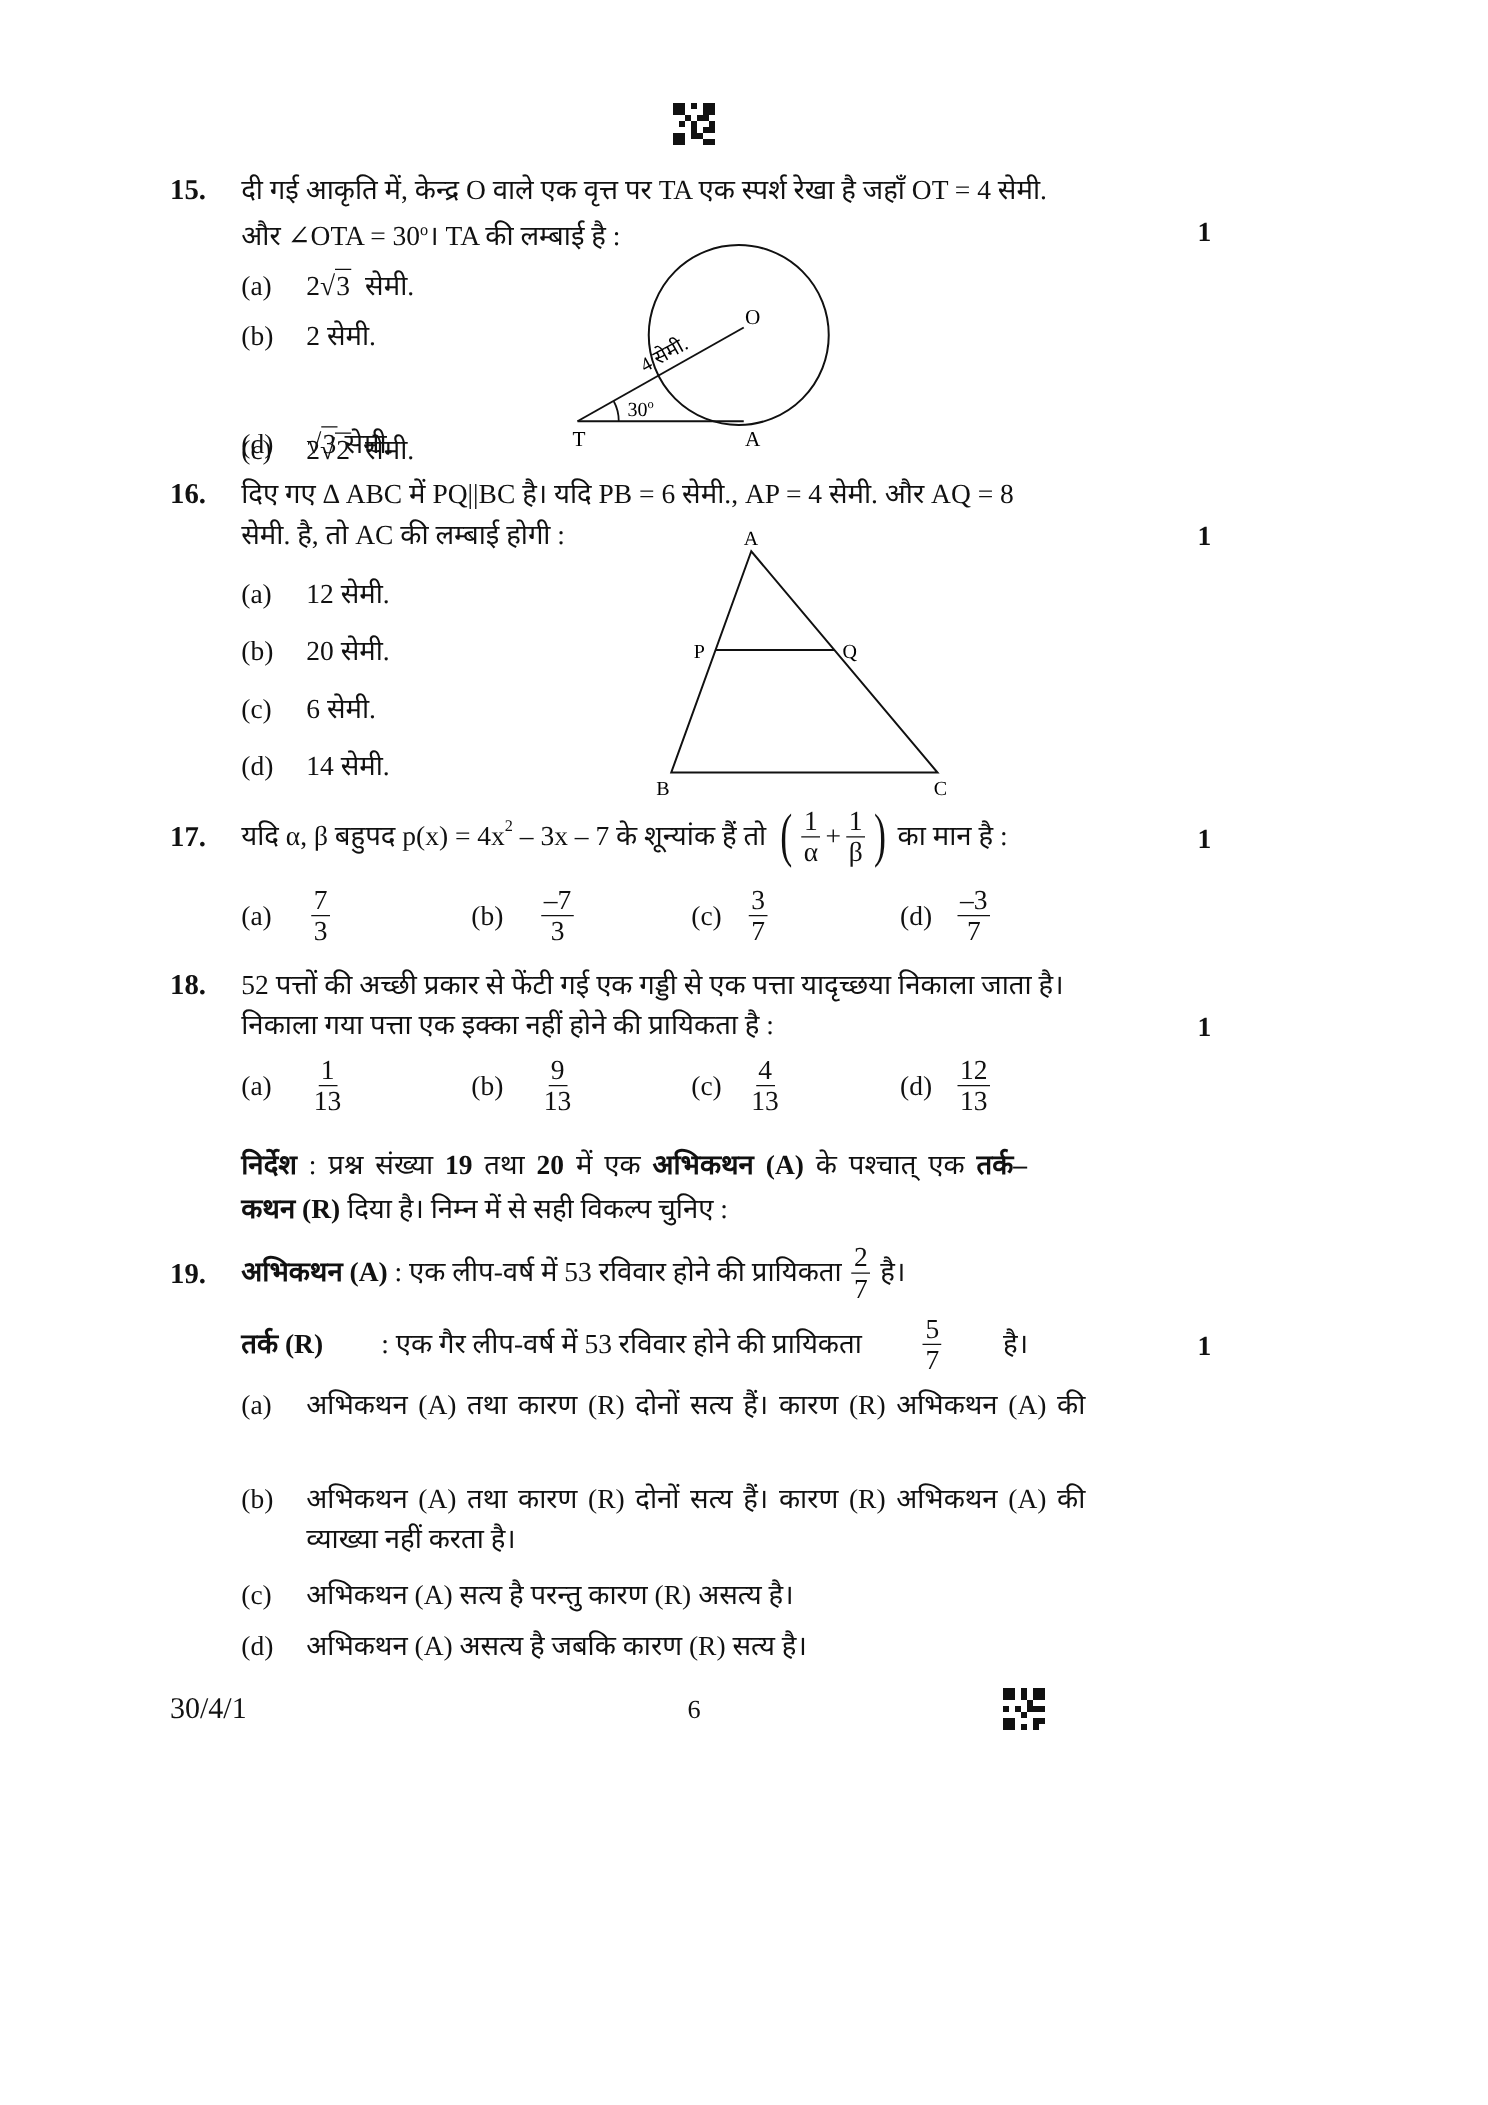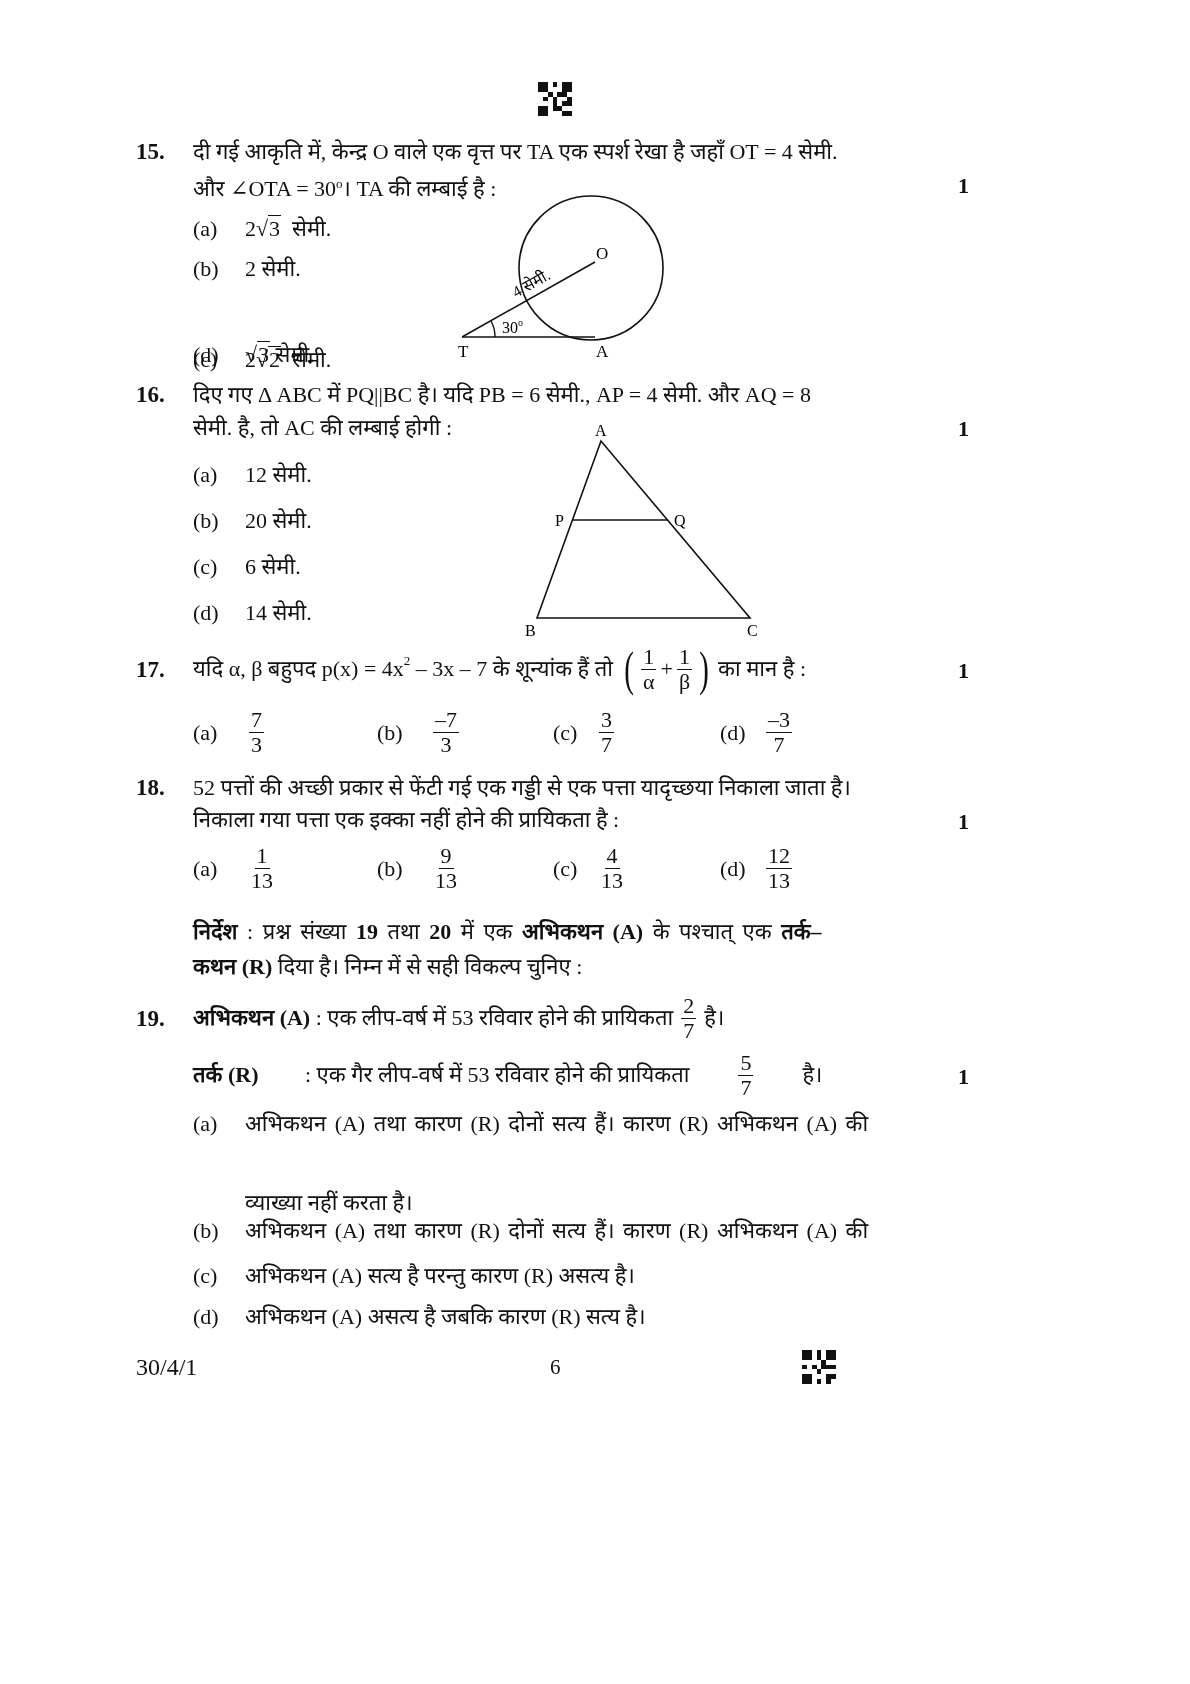--- a/index.html
+++ b/index.html
@@ -221,22 +221,22 @@
       <span class="den">7</span>
     </span>
   <span>है।</span>
 </div>
 <div class="abs txt marks" style="left:958px; top:1063px;">1</div>
 
 <div class="abs txt" style="left:193px; top:1110px;">
   <div><span class="opt-label">(a)</span><span style="word-spacing:3px;">अभिकथन (A) तथा कारण (R) दोनों सत्य हैं। कारण (R) अभिकथन (A) की</span></div>
 </div>
 <div class="abs txt" style="left:193px; top:1185px;">
+  <div><span class="opt-label">(b)</span><span style="word-spacing:3px;">अभिकथन (A) तथा कारण (R) दोनों सत्य हैं। कारण (R) अभिकथन (A) की</span></div>
   <div style="padding-left:52px; margin-top:4px;">व्याख्या नहीं करता है।</div>
-  <div><span class="opt-label">(b)</span><span style="word-spacing:3px;">अभिकथन (A) तथा कारण (R) दोनों सत्य हैं। कारण (R) अभिकथन (A) की</span></div>
 </div>
 <div class="abs txt" style="left:193px; top:1262px;">
   <span class="opt-label">(c)</span><span>अभिकथन (A) सत्य है परन्तु कारण (R) असत्य है।</span>
 </div>
 <div class="abs txt" style="left:193px; top:1303px;">
   <span class="opt-label">(d)</span><span>अभिकथन (A) असत्य है जबकि कारण (R) सत्य है।</span>
 </div>
 
 <div class="abs txt" style="left:136px; top:1353px; font-size:24px;">30/4/1</div>
 <div class="abs txt" style="left:550px; top:1353px; font-size:21px;">6</div>

